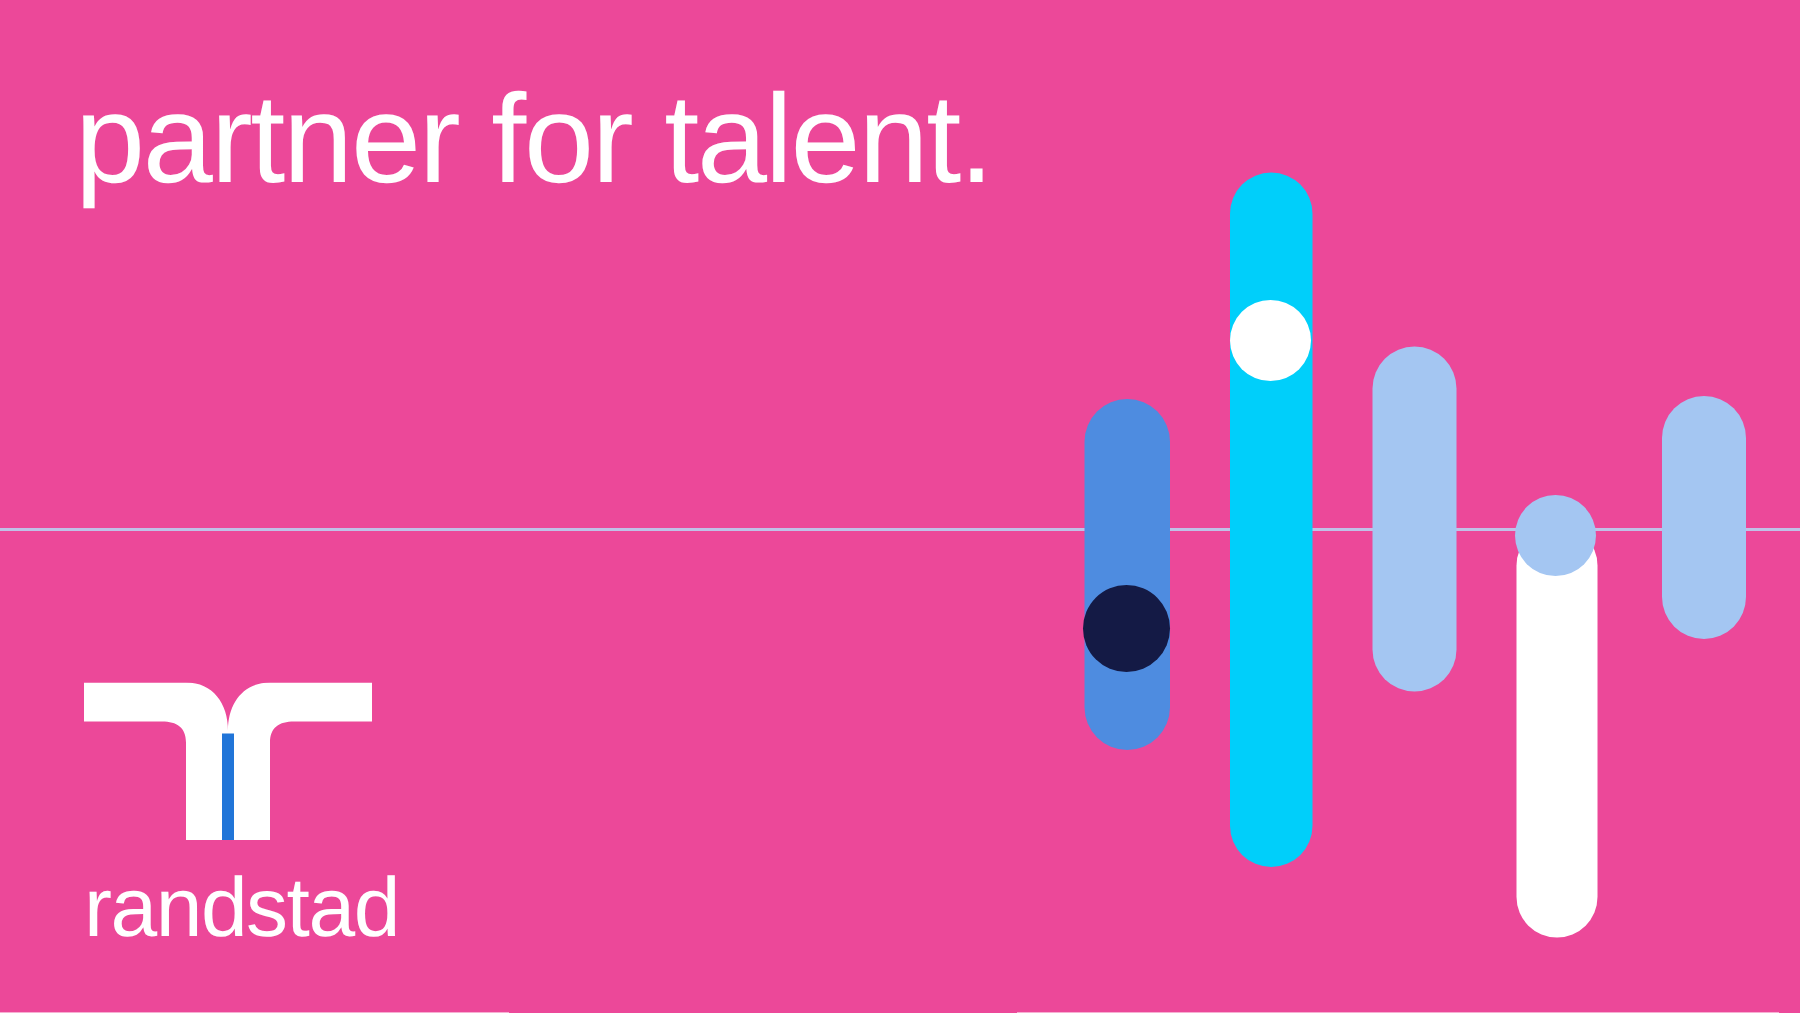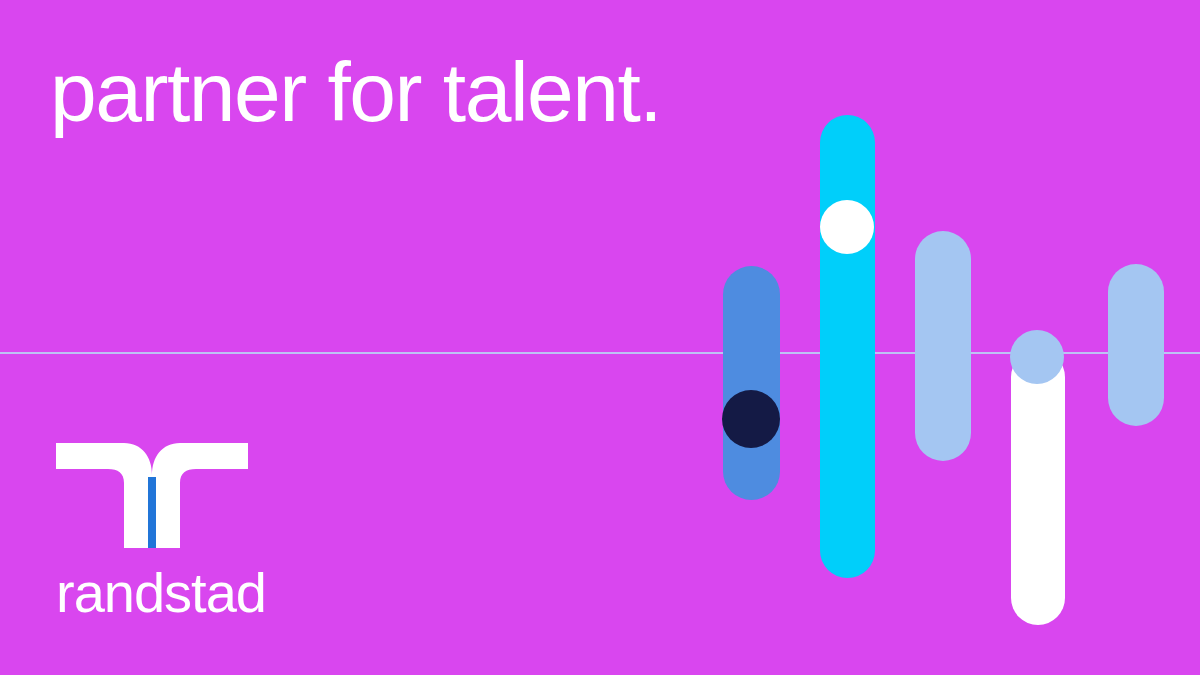--- a/index.html
+++ b/index.html
@@ -44,21 +44,21 @@
     font-weight: 400;
     letter-spacing: -1.5px;
     white-space: nowrap;
     -webkit-font-smoothing: antialiased;
   }
 
   
   #logo {
     position: absolute;
     left: 56px;
-    top: 443px;
+    top: 455px;
     z-index: 3;
   }
   #logo-mark {
     display: block;
     width: 192px;
     height: 105px;
   }
   #logo-wordmark {
     display: block;
     margin-top: 16px;
@@ -85,21 +85,21 @@
     position: absolute;
   }
   .dot {
     position: absolute;
     border-radius: 50%;
   }
 </style>
 </head>
 <body>
 
-<div id="banner" style="background: #d946ef;">
+<div id="banner" style="background: #ec4899;">
 
   <div id="horizon-line" style="top: 352px; height: 2px; background: rgb(185, 215, 244);"></div>
 
   <div id="headline">partner for talent.</div>
 
   <div id="bar-graphic">
       <div class="bar" style="left: 723px; top: 266px; width: 57px; height: 234px; background: rgb(78, 140, 224); border-radius: 28.5px;"></div>
       <div class="bar" style="left: 820px; top: 115px; width: 55px; height: 463px; background: rgb(0, 207, 250); border-radius: 27.5px;"></div>
       <div class="bar" style="left: 915px; top: 231px; width: 56px; height: 230px; background: rgb(164, 198, 242); border-radius: 28px;"></div>
       <div class="bar" style="left: 1011px; top: 350px; width: 54px; height: 275px; background: rgb(255, 255, 255); border-radius: 27px;"></div>

